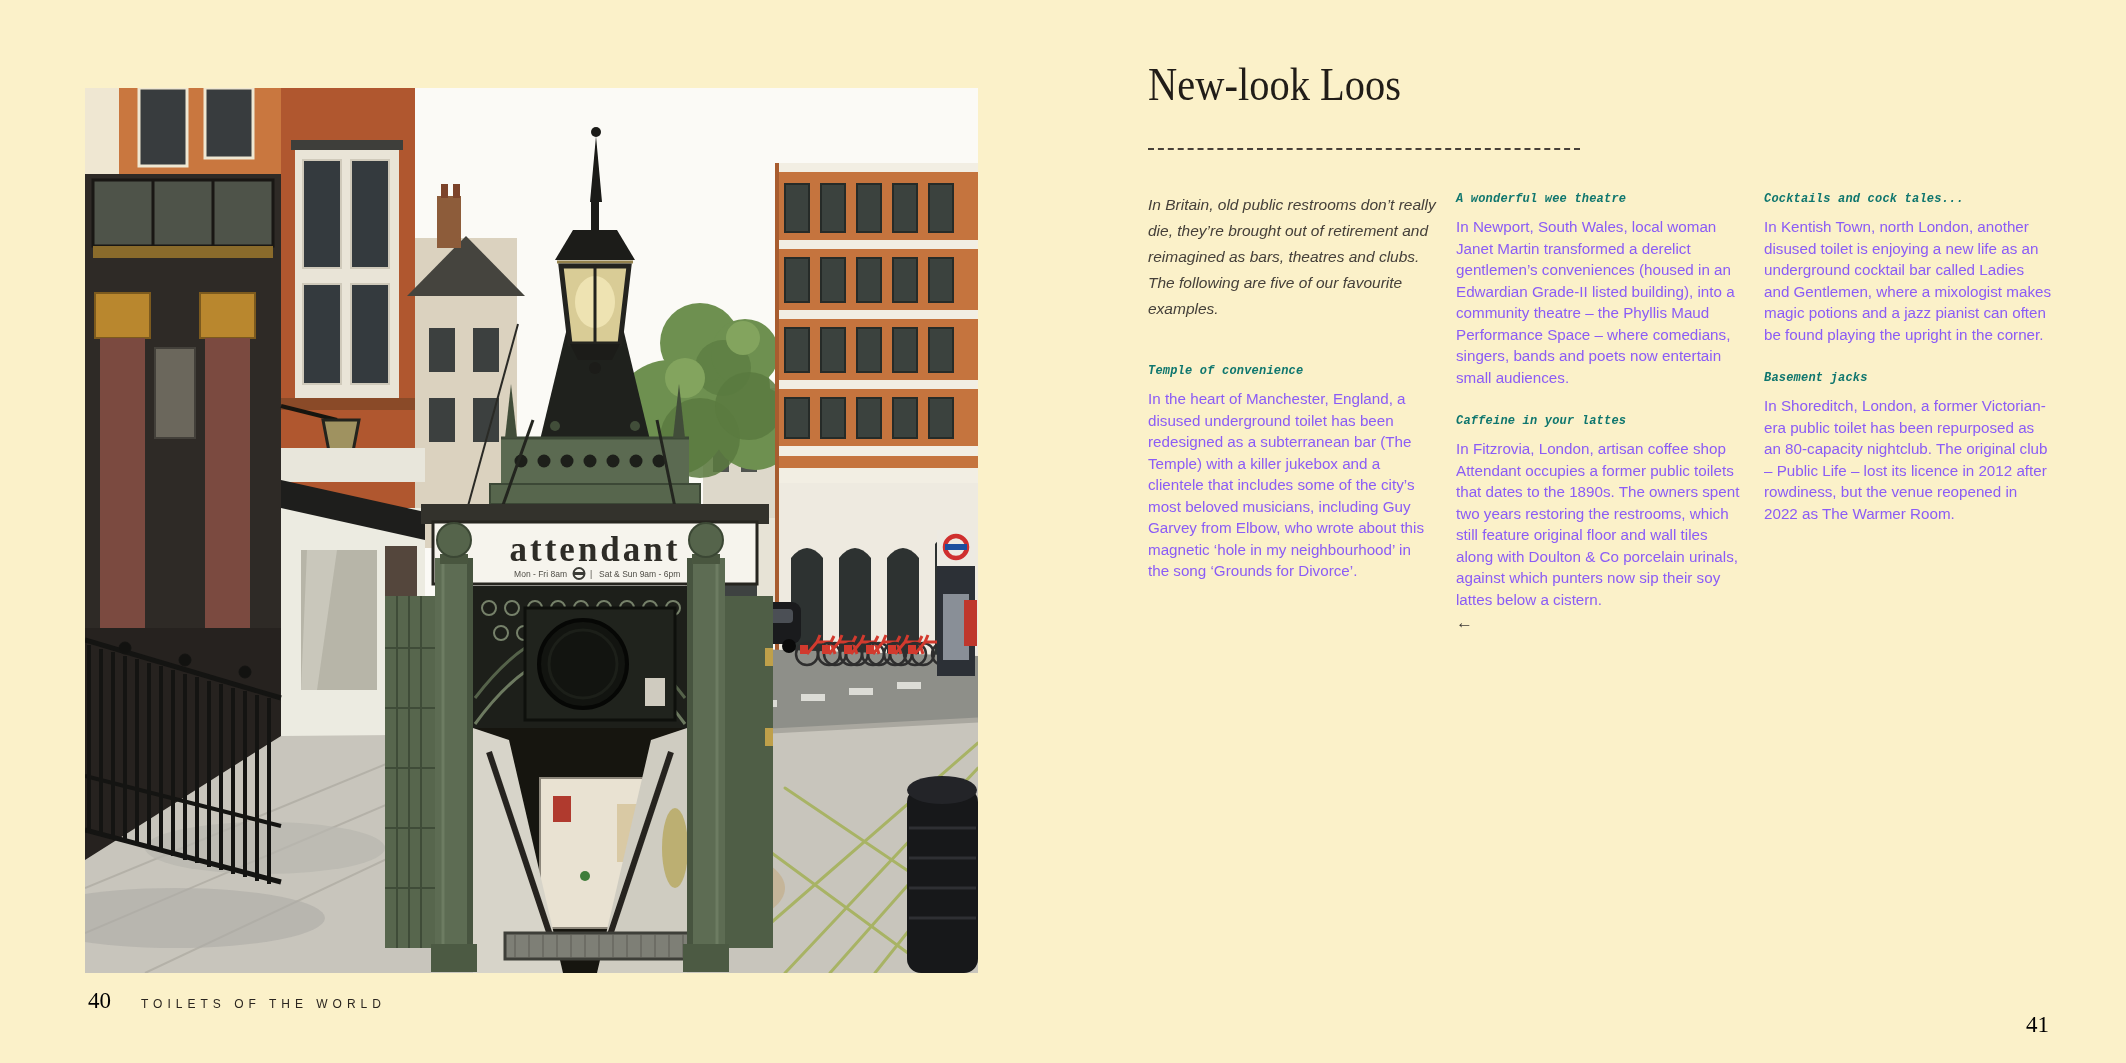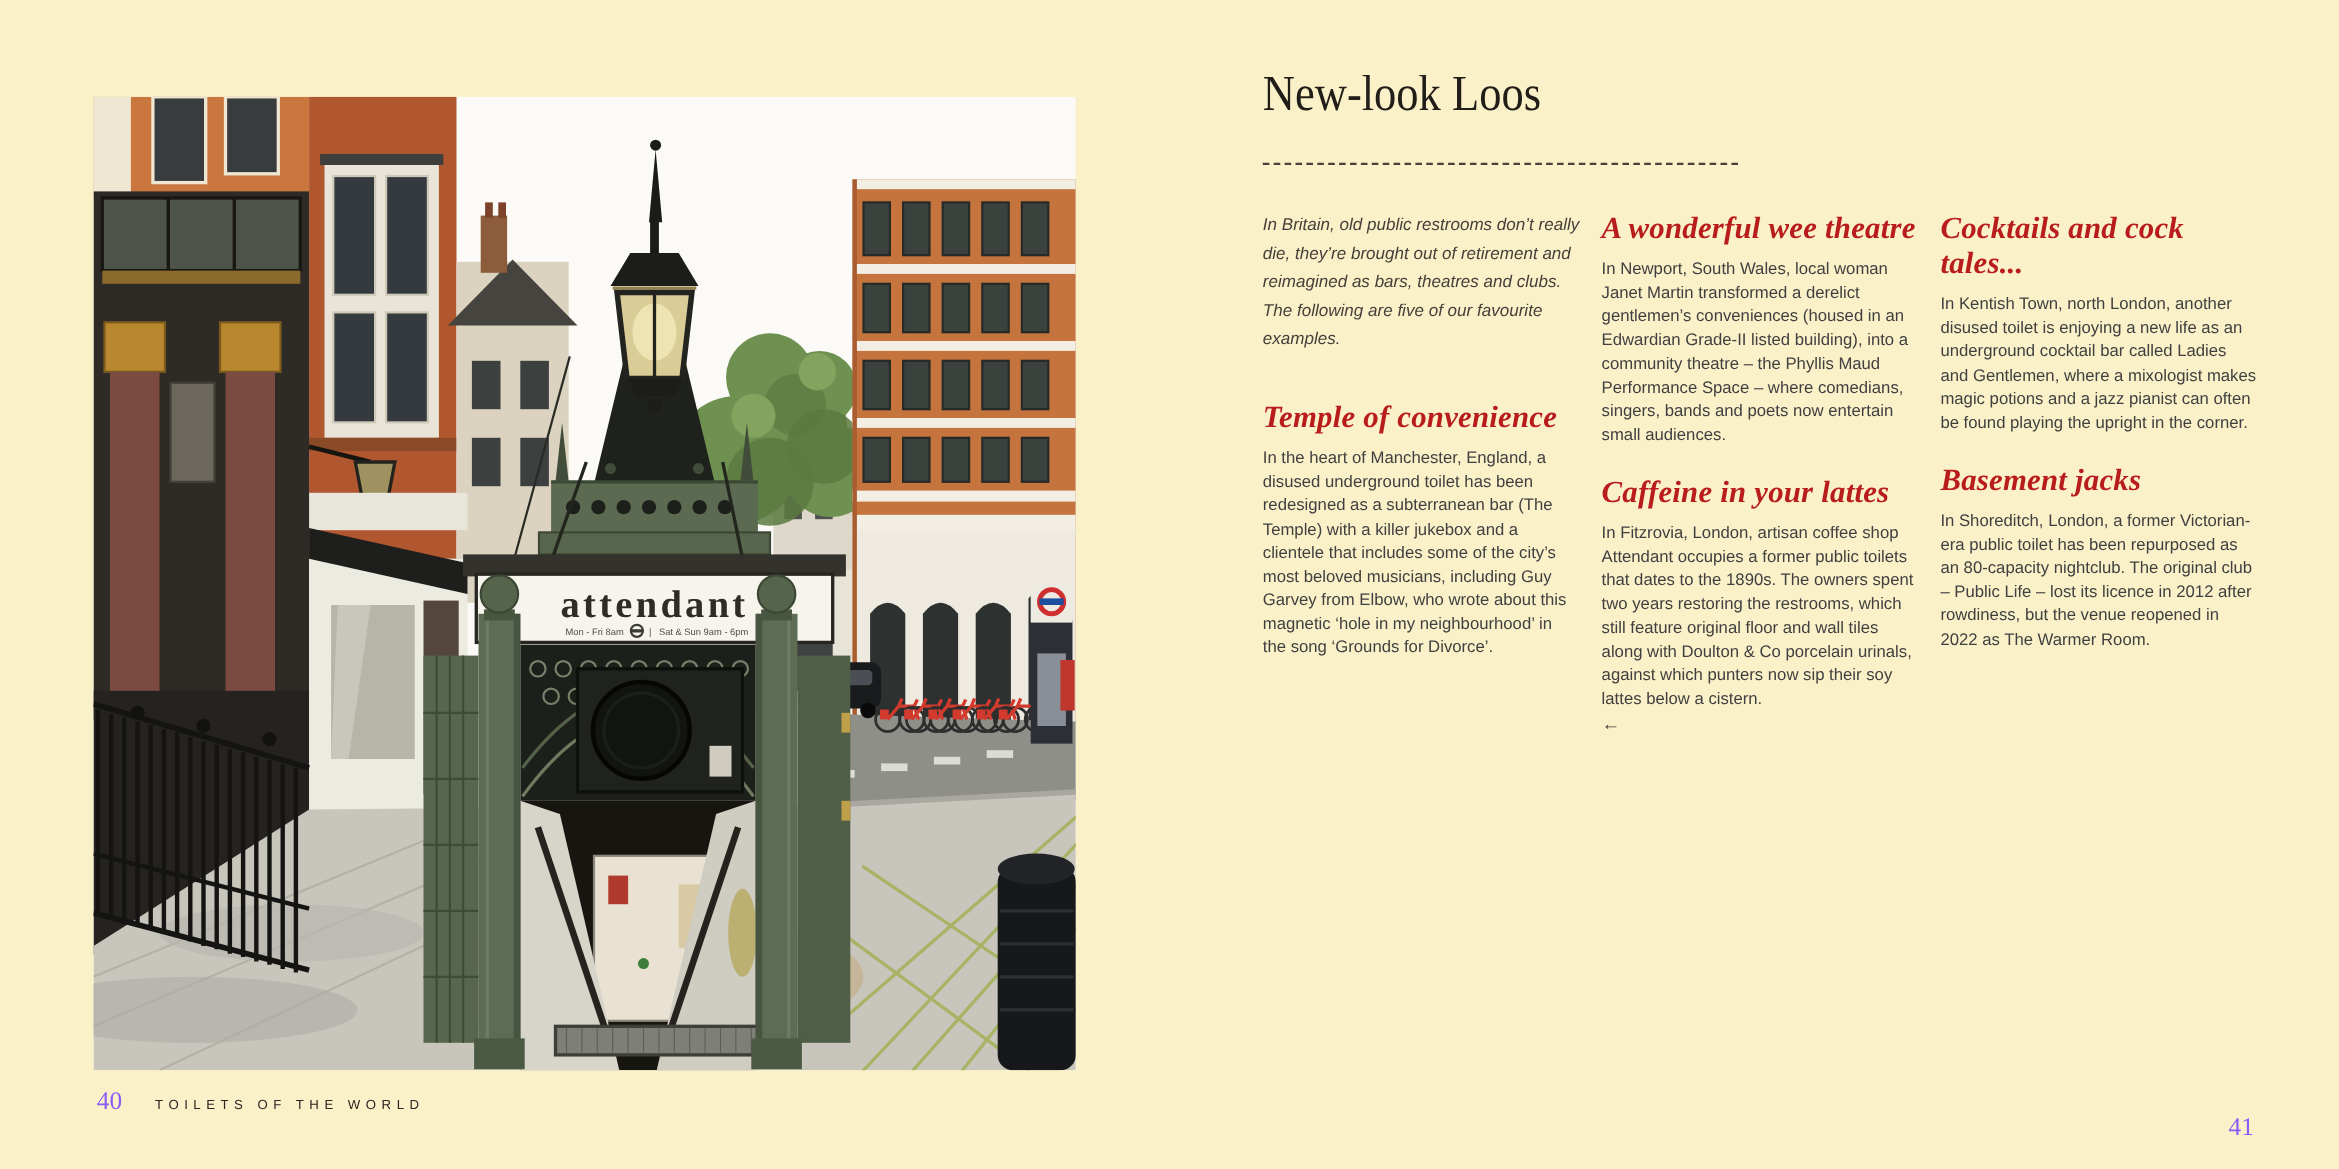--- a/index.html
+++ b/index.html
@@ -5,35 +5,35 @@
   html,body{margin:0;padding:0;width:2126px;height:1063px;overflow:hidden;}
   body{background:#FBF1C9;font-family:"Liberation Sans",sans-serif;}
   .spread{position:relative;width:2126px;height:1063px;background:#FBF1C9;}
 
   
   .photo{position:absolute;left:85px;top:88px;width:893px;height:785px;margin:0;}
   .photo svg{display:block;width:893px;height:885px;}
 
   .footer-left{position:absolute;left:88px;top:988px;display:flex;align-items:baseline;}
   .footer-right{position:absolute;left:2026px;top:1012px;}
-  .page-num{font-family:"Liberation Serif",serif;font-size:23px;color:#8b5cf6;}
+  .page-num{font-family:"Liberation Serif",serif;font-size:23px;color:#000000;}
   .book-title{margin-left:30px;font-size:12px;font-weight:400;letter-spacing:5px;color:#2B2620;}
 
   
   .content{position:absolute;left:1148px;top:58px;width:906px;}
   .title{margin:0;font-family:"Liberation Serif",serif;font-weight:400;font-size:46px;
          color:#211D18;transform:scaleX(.88);transform-origin:left;white-space:nowrap;}
   .dashed-rule{width:432px;height:0;border-top:2px dashed #48423A;margin-top:37px;}
   .columns{display:flex;gap:20px;margin-top:42px;}
   .col{width:288px;}
   .intro{margin:0 0 42px 0;font-style:italic;font-size:15.5px;line-height:26px;color:#45403A;}
-  .sec h3{margin:26px 0 10px 0;font-family:Liberation Serif, serif;font-style:italic;
-          font-weight:600;font-size:28px;letter-spacing:.2px;color:#b91c1c;}
+  .sec h3{margin:26px 0 10px 0;font-family:Liberation Mono, monospace;font-style:italic;
+          font-weight:600;font-size:12px;letter-spacing:.2px;color:#0f766e;}
   .col > .sec:first-child h3{margin-top:0;}
-  .sec p{margin:0;font-size:15.2px;line-height:21.5px;color:#404040;}
+  .sec p{margin:0;font-size:15.2px;line-height:21.5px;color:#8b5cf6;}
   .arrow{margin-top:4px;font-size:17px;font-weight:700;color:#3E3A36;line-height:1;}
 
   
   .sign-title{font-family:"Liberation Serif",serif;font-weight:700;font-size:35px;
               letter-spacing:3px;fill:#2E2C27;}
   .sign-hours{font-family:"Liberation Sans",sans-serif;font-size:8.5px;fill:#504E47;}
 </style>
 </head>
 <body>
 

